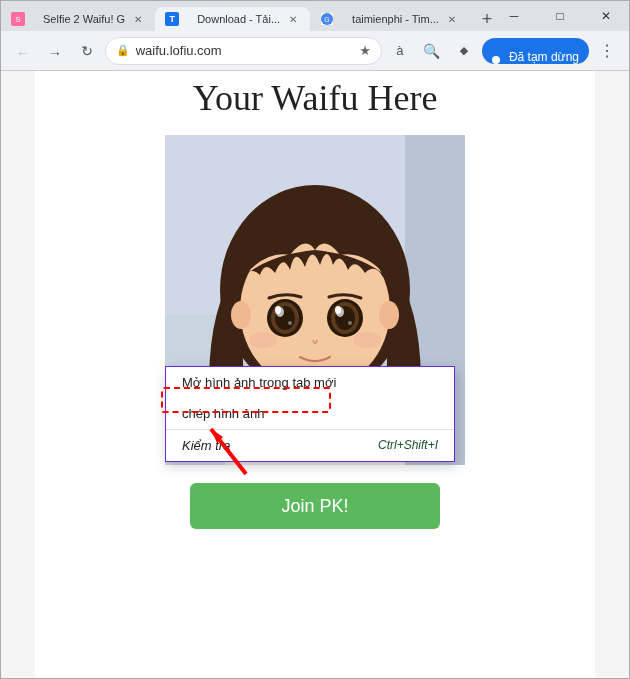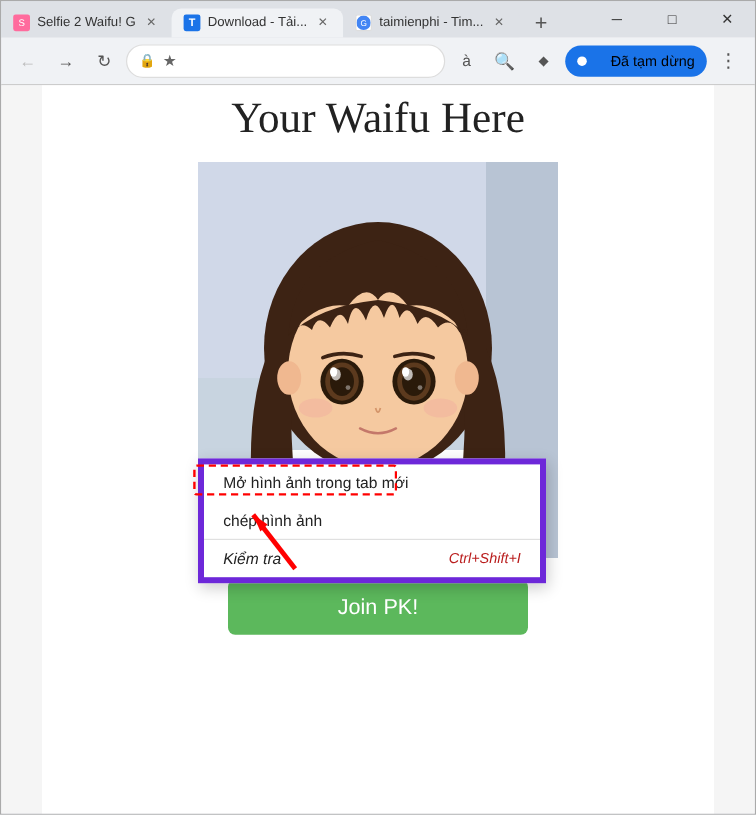--- a/index.html
+++ b/index.html
@@ -57,20 +57,21 @@
       justify-content: center;
       font-size: 8px;
       color: white;
     }
     .tab-label {
       font-size: 11px;
       color: #333;
       white-space: nowrap;
       overflow: hidden;
       text-overflow: ellipsis;
+      margin-left: 12px;
     }
     .tab-close {
       width: 14px;
       height: 14px;
       border-radius: 50%;
       display: flex;
       align-items: center;
       justify-content: center;
       font-size: 10px;
       color: #666;
@@ -156,29 +157,29 @@
     }
     .address-action {
       font-size: 13px;
       color: #666;
       cursor: pointer;
     }
 
     .paused-btn {
       height: 26px;
       background: #1a73e8;
-      color: #000000;
+      color: #ffffff;
       border-radius: 13px;
       display: flex;
-      align-items: center;
+      align-items: flex-end;
       padding: 0 10px;
       font-size: 12px;
       cursor: pointer;
       white-space: nowrap;
-      gap: 20px;
+      gap: 9px;
     }
     .paused-dot {
       width: 8px;
       height: 8px;
       background: white;
       border-radius: 50%;
     }
 
     .menu-btn {
       width: 28px;
@@ -235,42 +236,41 @@
       height: 100%;
     }
 
     
     .context-menu {
       position: absolute;
       left: 130px;
       top: 295px;
       width: 290px;
       background: white;
-      border: 5px solid #6d28d9;
+      border: 1px solid #6d28d9;
       box-shadow: 2px 4px 12px rgba(0,0,0,0.2);
       z-index: 10;
       font-size: 13px;
-      margin-top: 16px;
     }
     .context-menu-item {
       padding: 8px 16px;
       cursor: pointer;
       color: #222;
       white-space: nowrap;
     }
     .context-menu-item.highlighted {
       background: #e8e8e8;
     }
     .context-menu-item.separator-above {
       border-top: 1px solid #e0e0e0;
       font-style: italic;
     }
     .context-menu-shortcut {
       float: right;
-      color: #b91c1c;
+      color: #14532d;
       font-size: 12px;
     }
 
     
     .highlight-box {
       position: absolute;
       left: 126px;
       top: 316px;
       width: 170px;
       height: 26px;
@@ -344,20 +344,21 @@
     </div>
   </div>
 
   <div class="toolbar">
     <div class="nav-btn disabled">←</div>
     <div class="nav-btn">→</div>
     <div class="nav-btn">↻</div>
 
     <div class="address-bar">
       <span class="address-icon">🔒</span>
+      <span class="address-text">waifu.lofiu.com</span>
       <span class="address-action">★</span>
     </div>
 
     <div class="nav-btn" style="font-size:13px;">à</div>
     <div class="nav-btn">🔍</div>
     <div class="nav-btn" style="font-size:11px;">◆</div>
 
     <div class="paused-btn">
       <div class="paused-dot"></div>
       <span>Đã tạm dừng</span>

